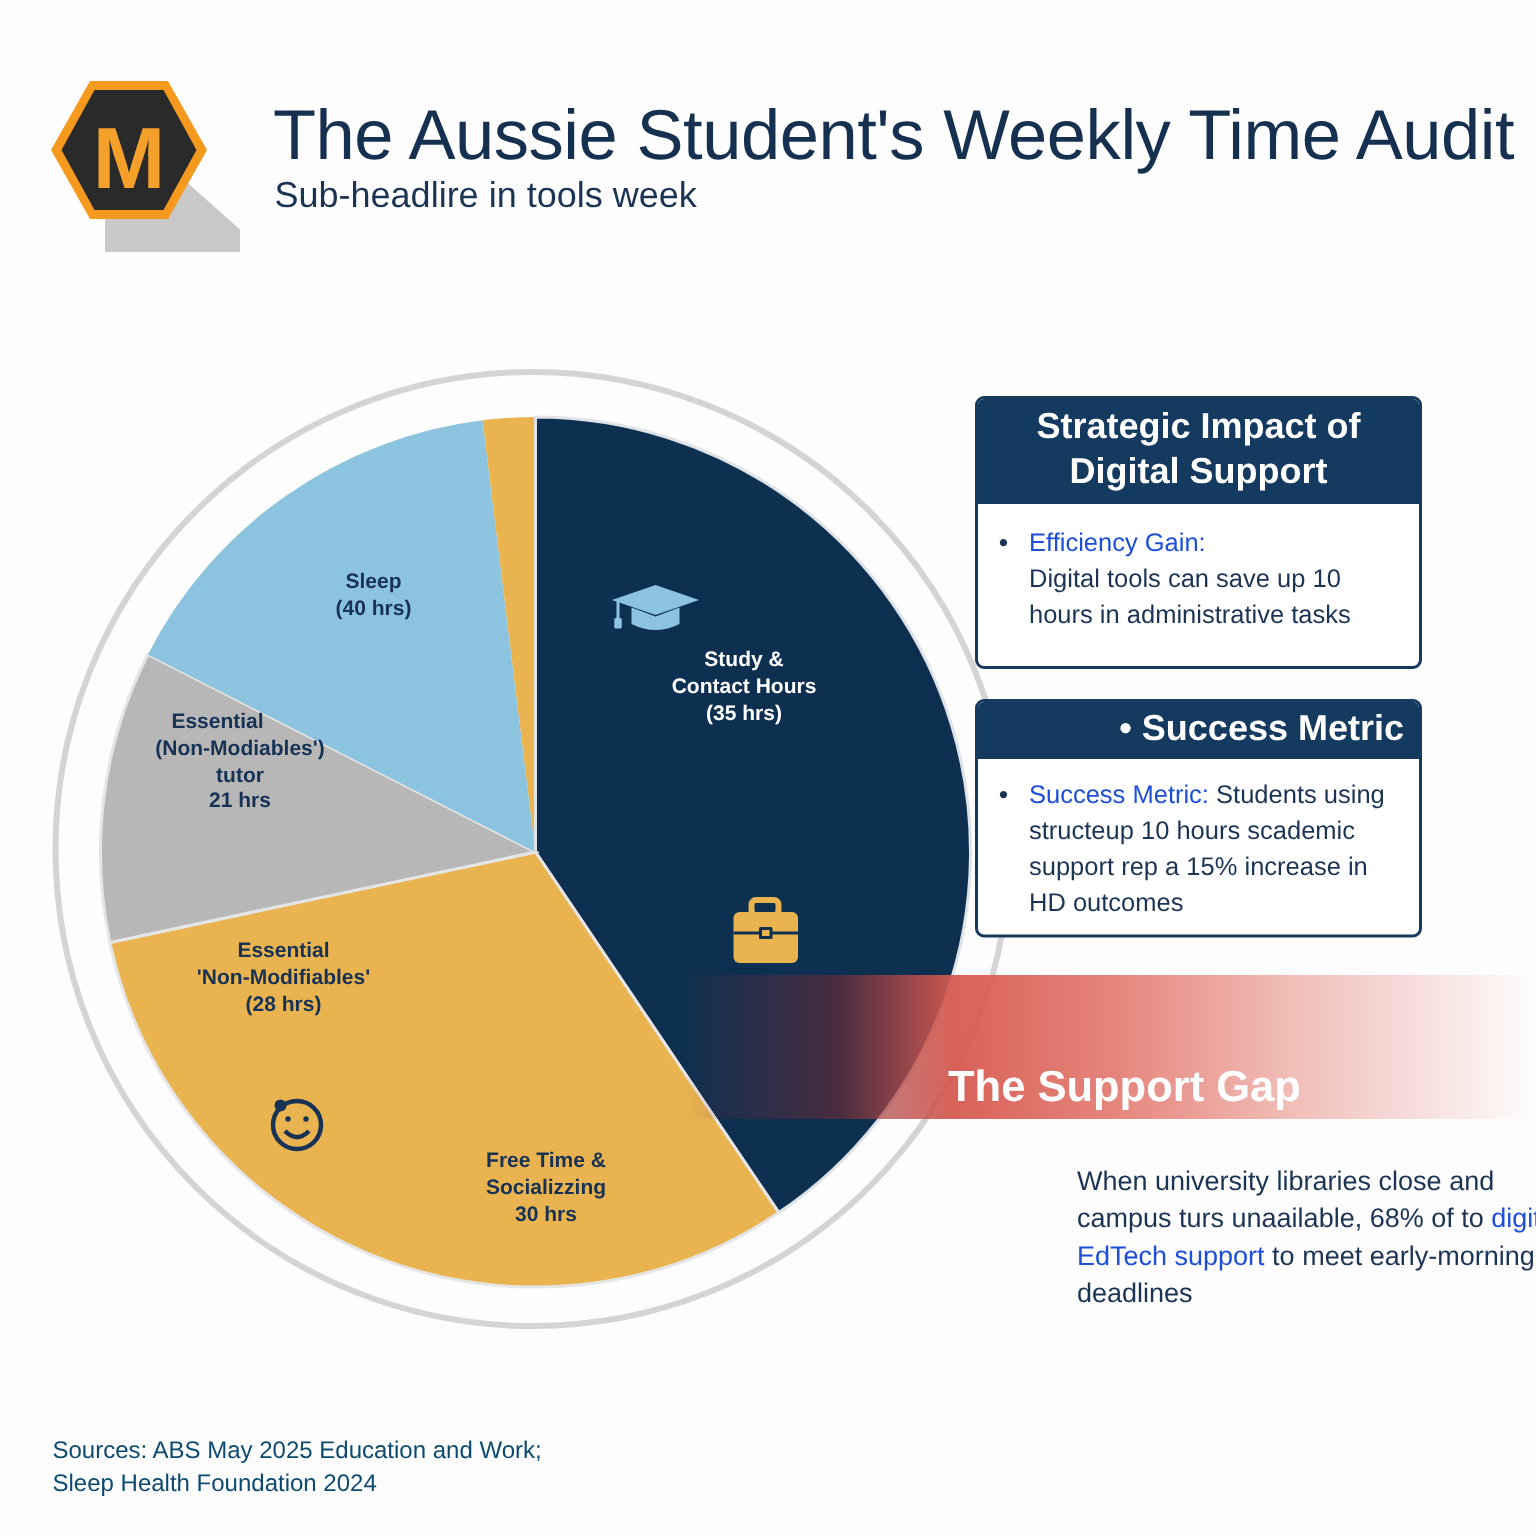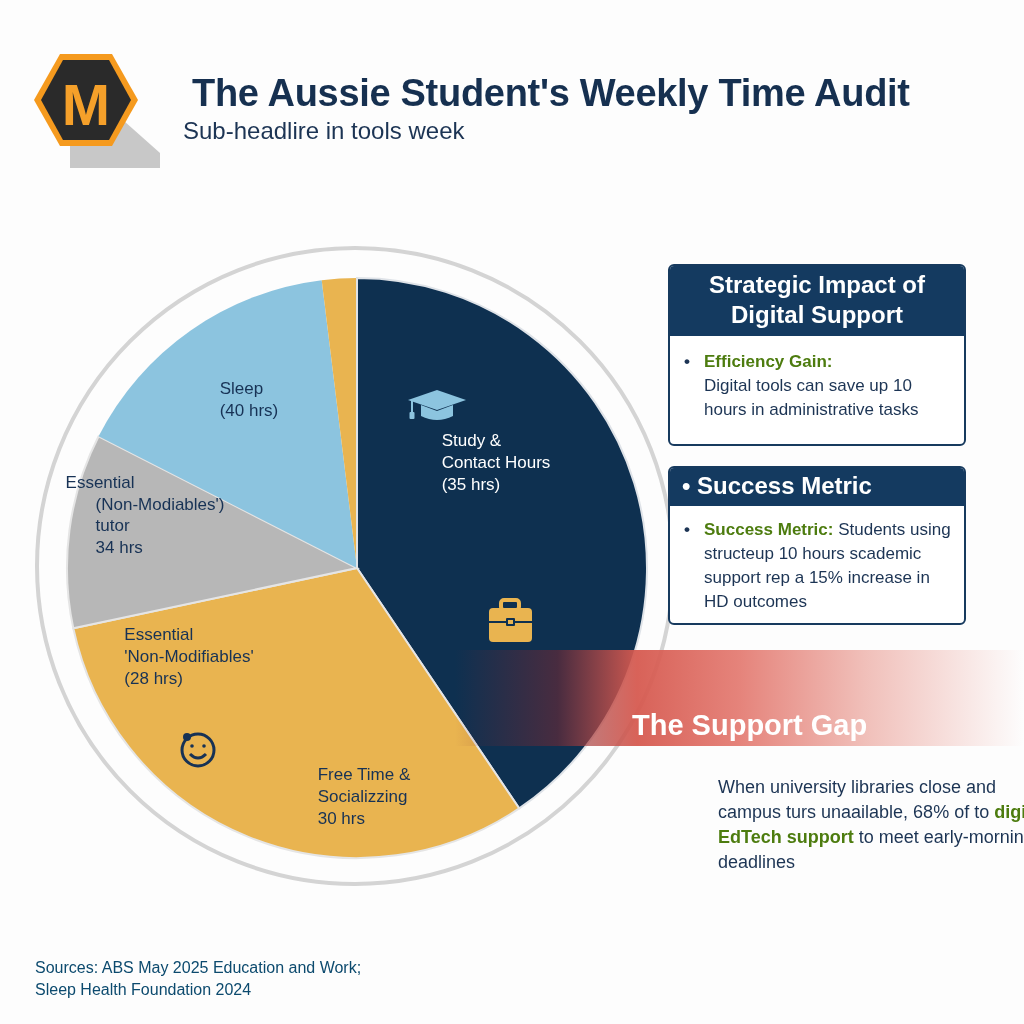--- a/index.html
+++ b/index.html
@@ -4,46 +4,46 @@
 <style>
   html, body { margin:0; padding:0; }
   body {
     width:1024px; height:1024px; position:relative; overflow:hidden;
     background:#fdfdfd;
     font-family:"Liberation Sans", sans-serif;
     color:#163050;
   }
   .logo { position:absolute; left:30px; top:48px; width:130px; height:120px; }
   .title {
-    position:absolute; left:182px; top:62px; margin:10px;
-    font-size:38px; font-weight:bold; color:#163050; letter-spacing:-0.3px;
+    position:absolute; left:182px; top:62px; margin:0;
+    font-size:47px; font-weight:normal; color:#163050; letter-spacing:-0.3px;
     white-space:nowrap;
   }
   .subtitle {
     position:absolute; left:183px; top:117px; margin:0;
     font-size:24px; color:#1c3454; white-space:nowrap;
   }
   .pie-wrap { position:absolute; left:0; top:0; width:1024px; height:1024px; }
   .slice-label {
-    position:absolute; text-align:left; font-weight:normal; font-size:17px;
+    position:absolute; text-align:center; font-weight:bold; font-size:14px;
     line-height:1.3; color:#173255; white-space:nowrap; transform:translateX(-50%);
   }
   .slice-label.light { color:#ffffff; }
   .card {
-    position:absolute; left:668px; width:294px; background:#ffffff;
+    position:absolute; left:650px; width:294px; background:#ffffff;
     border:2px solid #173a5e; border-radius:6px; overflow:hidden;
   }
   .card-head {
     background:#143a60; color:#ffffff; font-weight:bold; text-align:center;
     font-size:24px; line-height:30px;
   }
   .card-body { padding:14px 12px 14px 14px; font-size:17px; line-height:24px; color:#1c3454; }
   .bullet-row { display:flex; }
   .bullet-dot { width:20px; flex:0 0 20px; font-weight:bold; }
-  .bold { font-weight:bold; color:#4d7c0f; }
+  .bold { font-weight:normal; color:#1d4ed8; }
   .gap-band {
     position:absolute; left:455px; top:650px; width:569px; height:96px;
     background:linear-gradient(90deg, rgba(20,40,70,0) 0%, rgba(120,40,50,0.55) 18%, rgba(214,90,80,0.95) 32%, rgba(225,110,100,0.85) 50%, rgba(232,150,140,0.6) 72%, rgba(255,255,255,0) 100%);
   }
   .gap-title {
     position:absolute; left:632px; top:709px; font-size:29px; font-weight:bold;
     color:#ffffff; white-space:nowrap;
   }
   .gap-text {
     position:absolute; left:718px; top:775px; width:330px;
@@ -110,21 +110,21 @@
   <div>(35 hrs)</div>
 </div>
 <div class="slice-label" style="left:249px; top:378px;">
   <div>Sleep</div>
   <div>(40 hrs)</div>
 </div>
 <div class="slice-label" style="left:160px; top:472px; line-height:1.27;">
   <div style="margin-left:-30px;">Essential</div>
   <div>(Non-Modiables')</div>
   <div>tutor</div>
-  <div>34 hrs</div>
+  <div>21 hrs</div>
 </div>
 <div class="slice-label" style="left:189px; top:624px;">
   <div>Essential</div>
   <div>'Non-Modifiables'</div>
   <div>(28 hrs)</div>
 </div>
 <div class="slice-label" style="left:364px; top:764px;">
   <div>Free Time &amp;</div>
   <div>Socializzing</div>
   <div>30 hrs</div>
@@ -141,21 +141,21 @@
       <div>
         <div class="bold">Efficiency Gain:</div>
         <div>Digital tools can save up 10</div>
         <div>hours in administrative tasks</div>
       </div>
     </div>
   </div>
 </div>
 
 <div class="card" style="top:466px; height:155px;">
-  <div class="card-head" style="text-align:left; padding:3px 10px 5px 12px;">• Success Metric</div>
+  <div class="card-head" style="text-align:right; padding:3px 10px 5px 12px;">• Success Metric</div>
   <div class="card-body" style="padding-top:12px;">
     <div class="bullet-row">
       <span class="bullet-dot">•</span>
       <div>
         <span class="bold">Success Metric:</span><span> Students using structeup 10 hours scademic support rep a 15% increase in HD outcomes</span>
       </div>
     </div>
   </div>
 </div>
 

